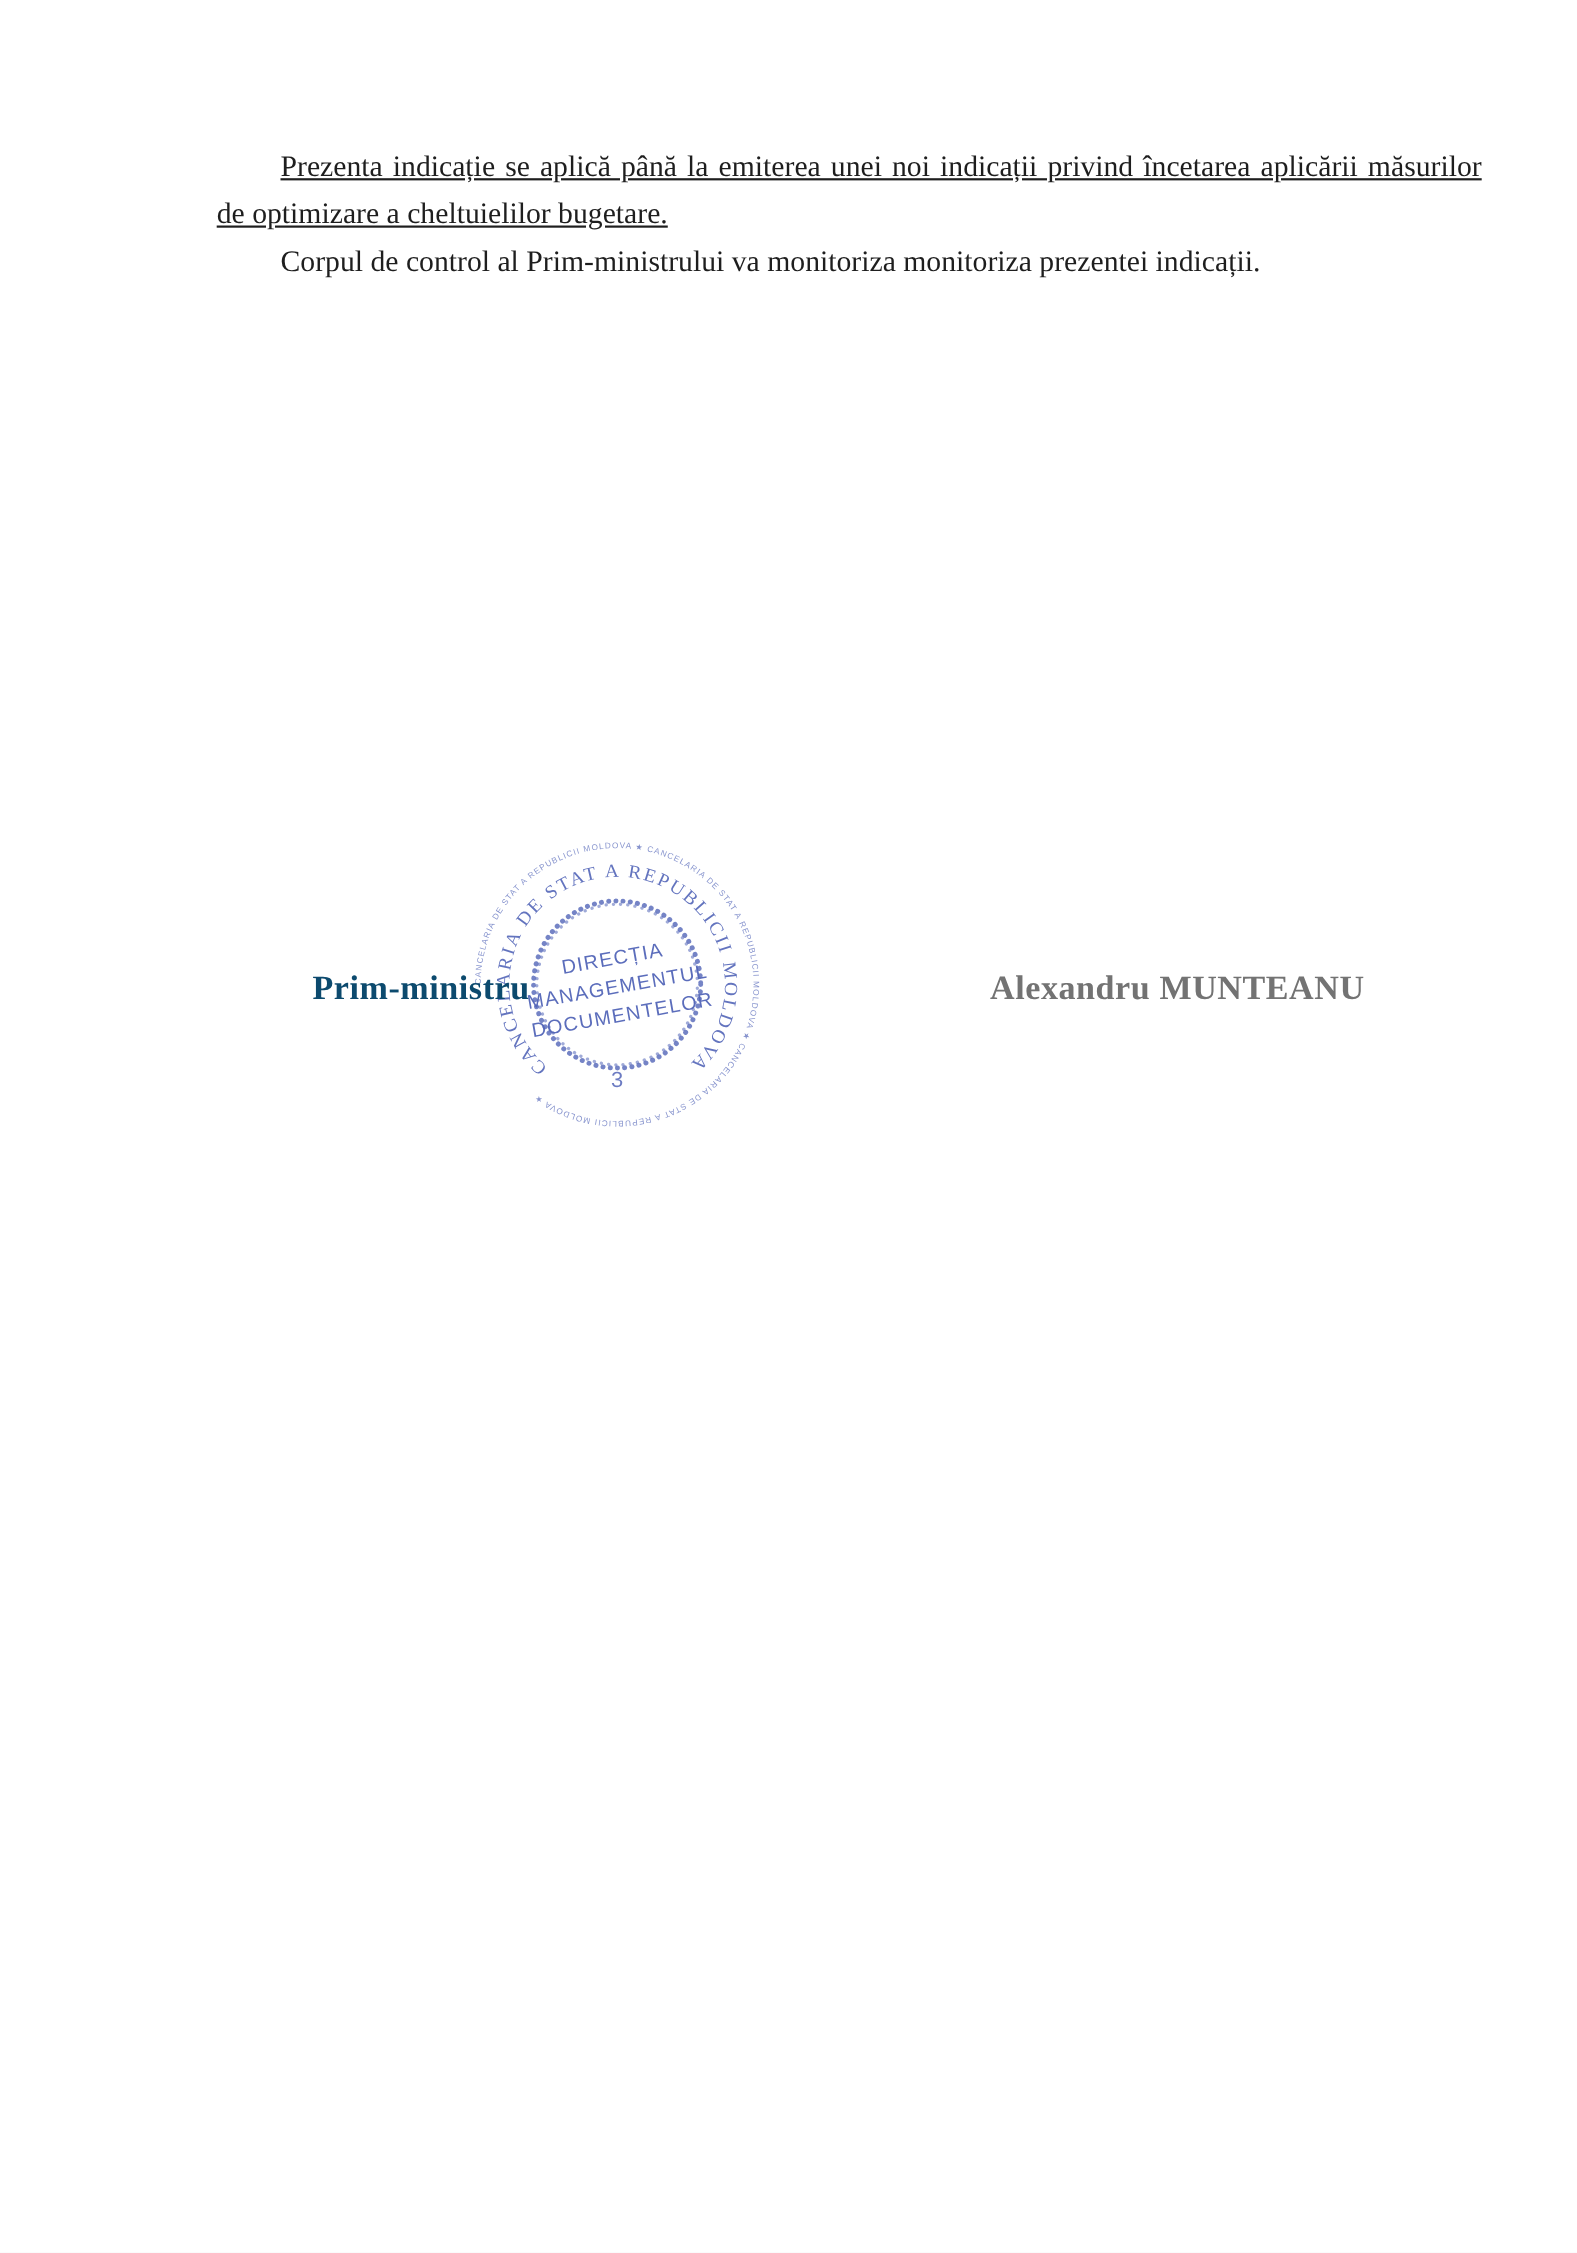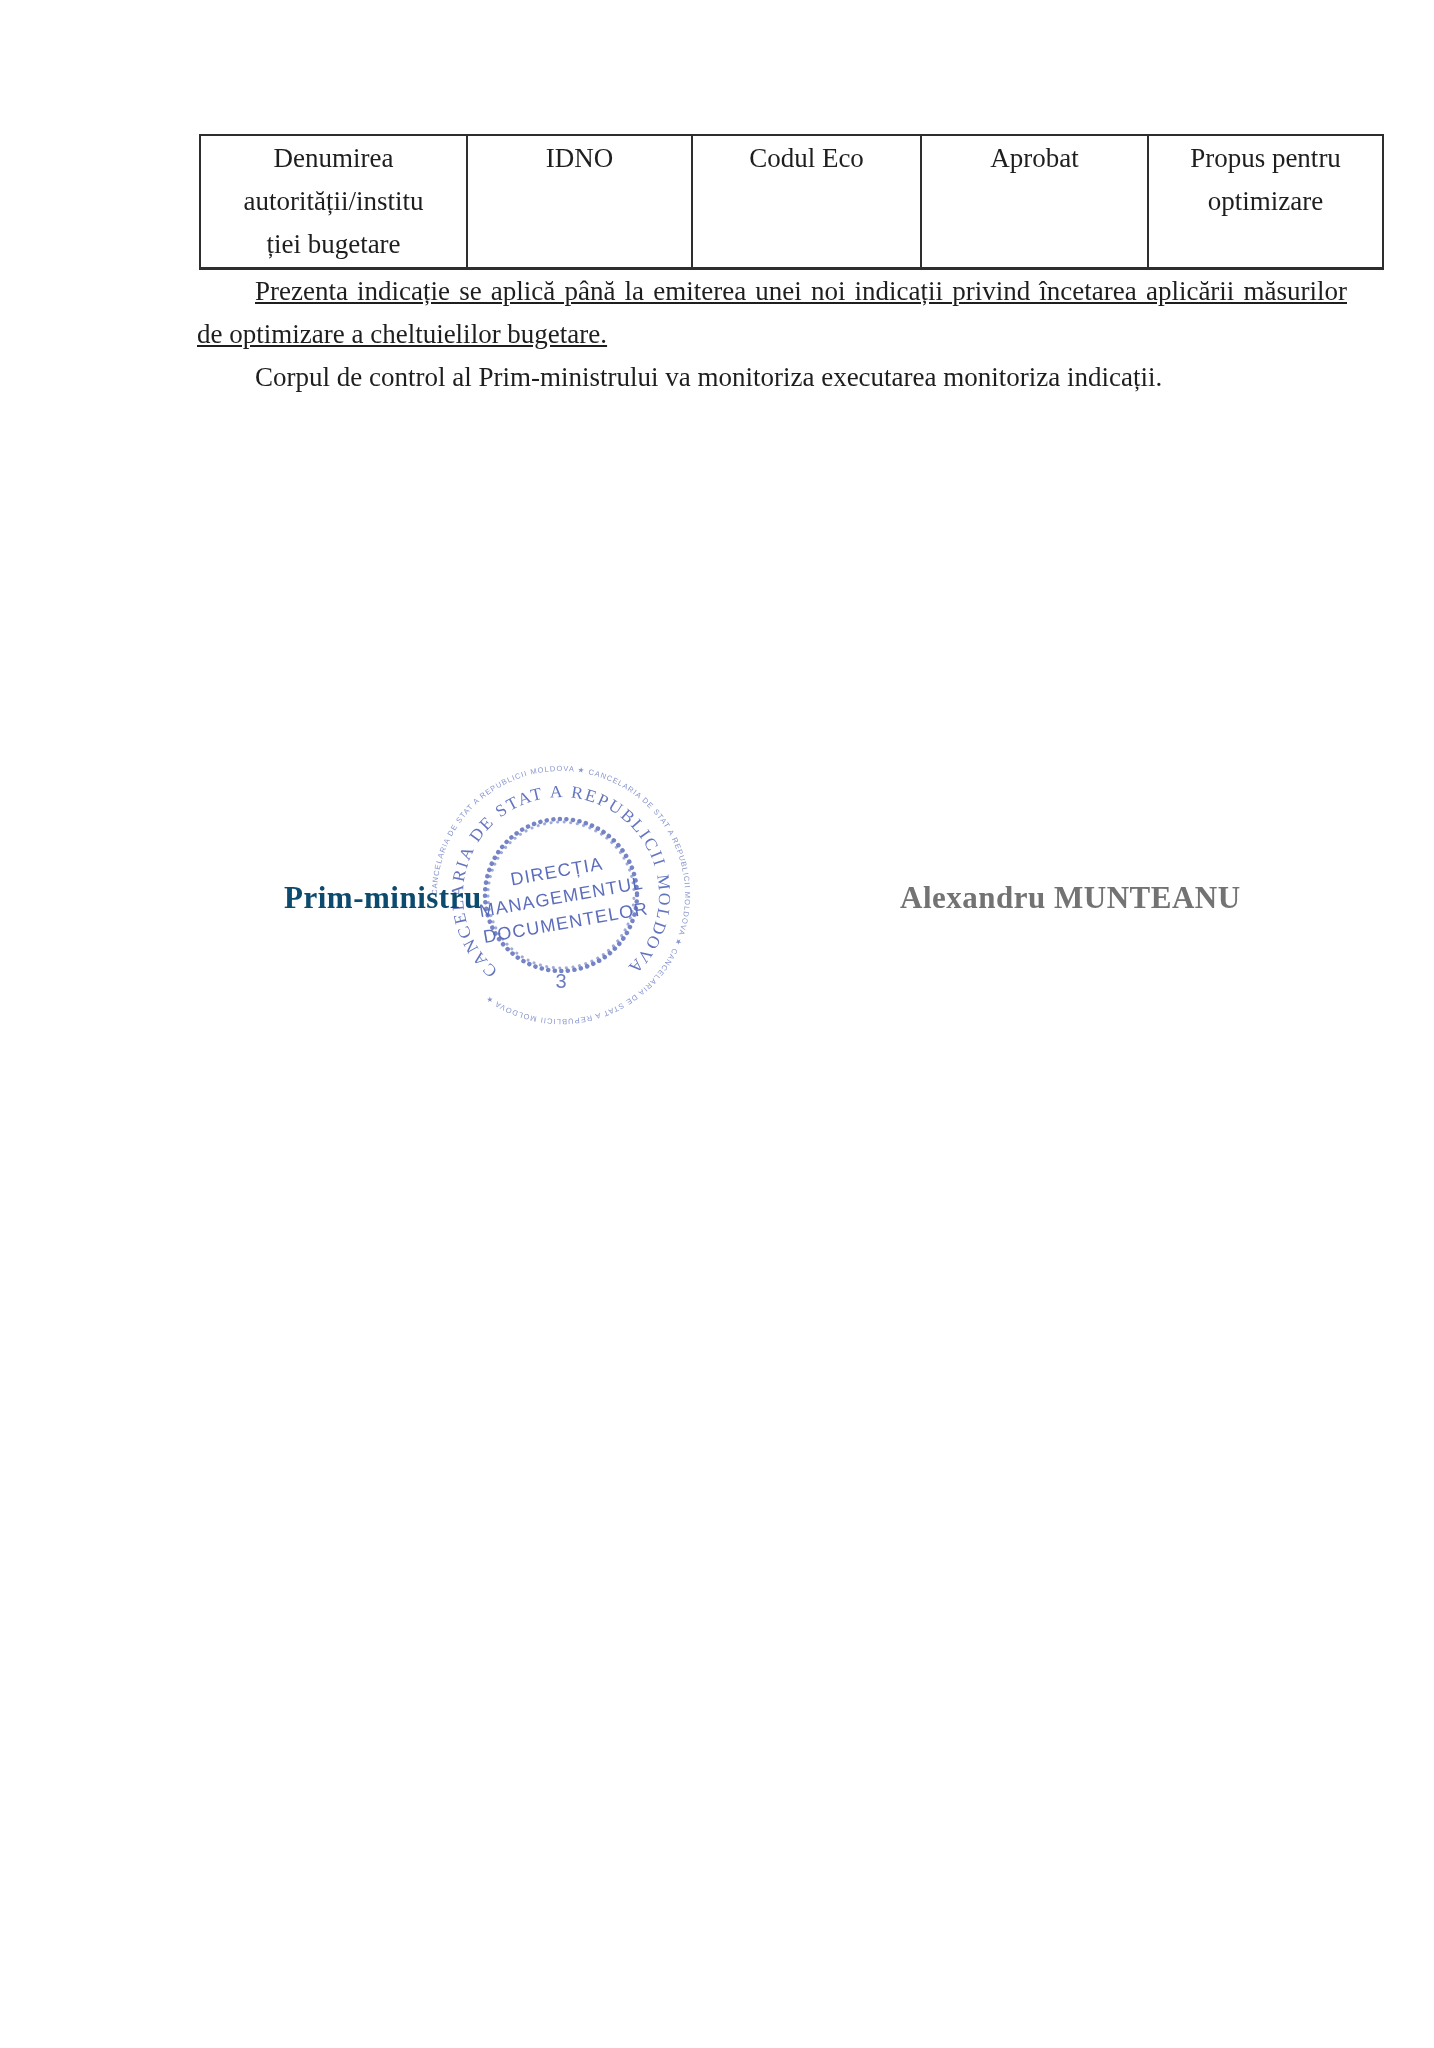--- a/index.html
+++ b/index.html
@@ -69,37 +69,23 @@
   .stamp .center-line{font-family:"Liberation Sans", sans-serif;font-size:18px;letter-spacing:1.2px;opacity:0.95;font-weight:500;}
   .stamp .num{font-family:"Liberation Sans", sans-serif;font-size:20px;opacity:0.85;}
 </style>
 </head>
 <body>
 
 <div class="page">
 
   <div class="body-text">
 
-    <table class="model">
-      <tbody>
-          <tr>
-        <th class="c1">Denumirea
-autorității/institu
-ției bugetare</th>
-        <th class="c2">IDNO</th>
-        <th class="c3">Codul Eco</th>
-        <th class="c4">Aprobat</th>
-        <th class="c5">Propus pentru
-optimizare</th>
-      </tr>
-    </tbody>
-      </table>
 
     <p class="ind after-table">Prezenta indicație se aplică până la emiterea unei noi indicații privind încetarea aplicării măsurilor de optimizare a cheltuielilor bugetare.</p>
-    <p class="ind">Corpul de control al Prim-ministrului va monitoriza executarea monitoriza indicații.</p>
+    <p class="ind">Corpul de control al Prim-ministrului va monitoriza monitoriza prezentei indicații.</p>
   </div>
 
   <div class="sig-role">Prim-ministru</div>
   <div class="sig-name">Alexandru MUNTEANU</div>
 
   <svg class="stamp" viewBox="0 0 300 300" xmlns="http://www.w3.org/2000/svg">
     <defs>
       <path id="microCircle" d="M 26 150 a 124 124 0 1 1 248 0 a 124 124 0 1 1 -248 0" fill="none"></path>
       <path id="ringArc" d="M 87 225.1 A 98 98 0 1 1 213 225.1" fill="none"></path>
     </defs>

